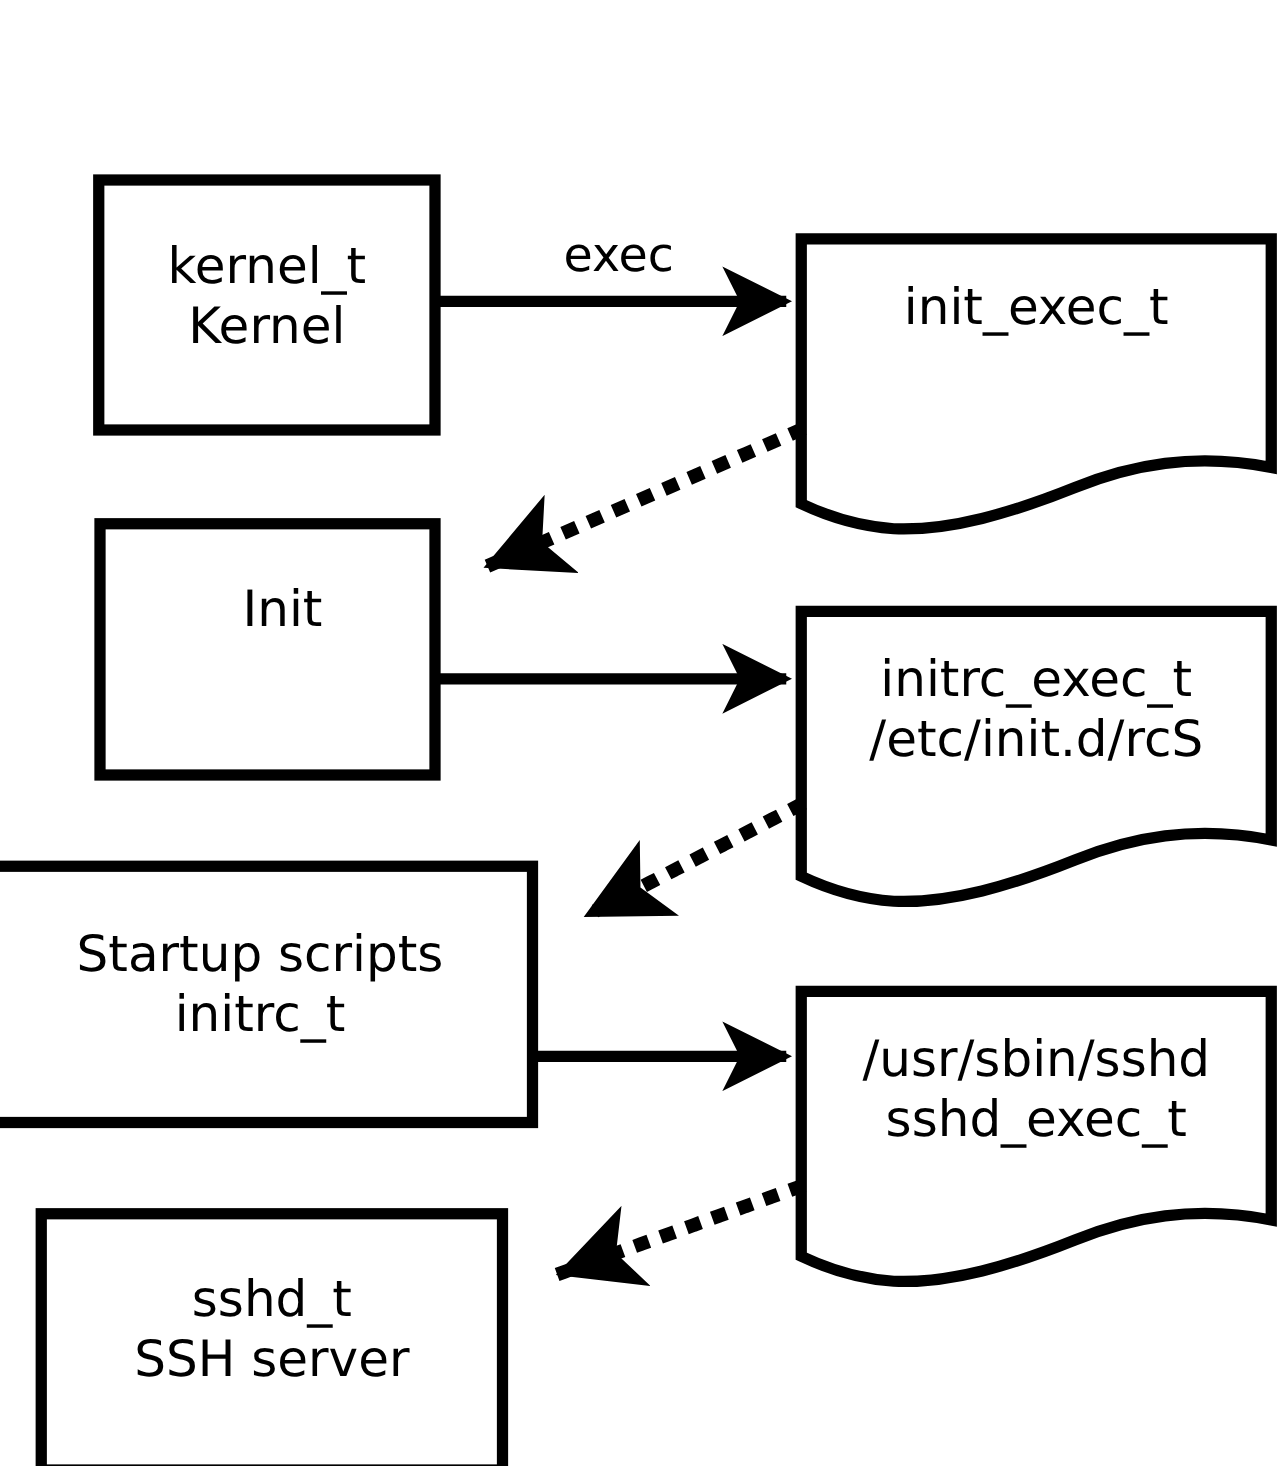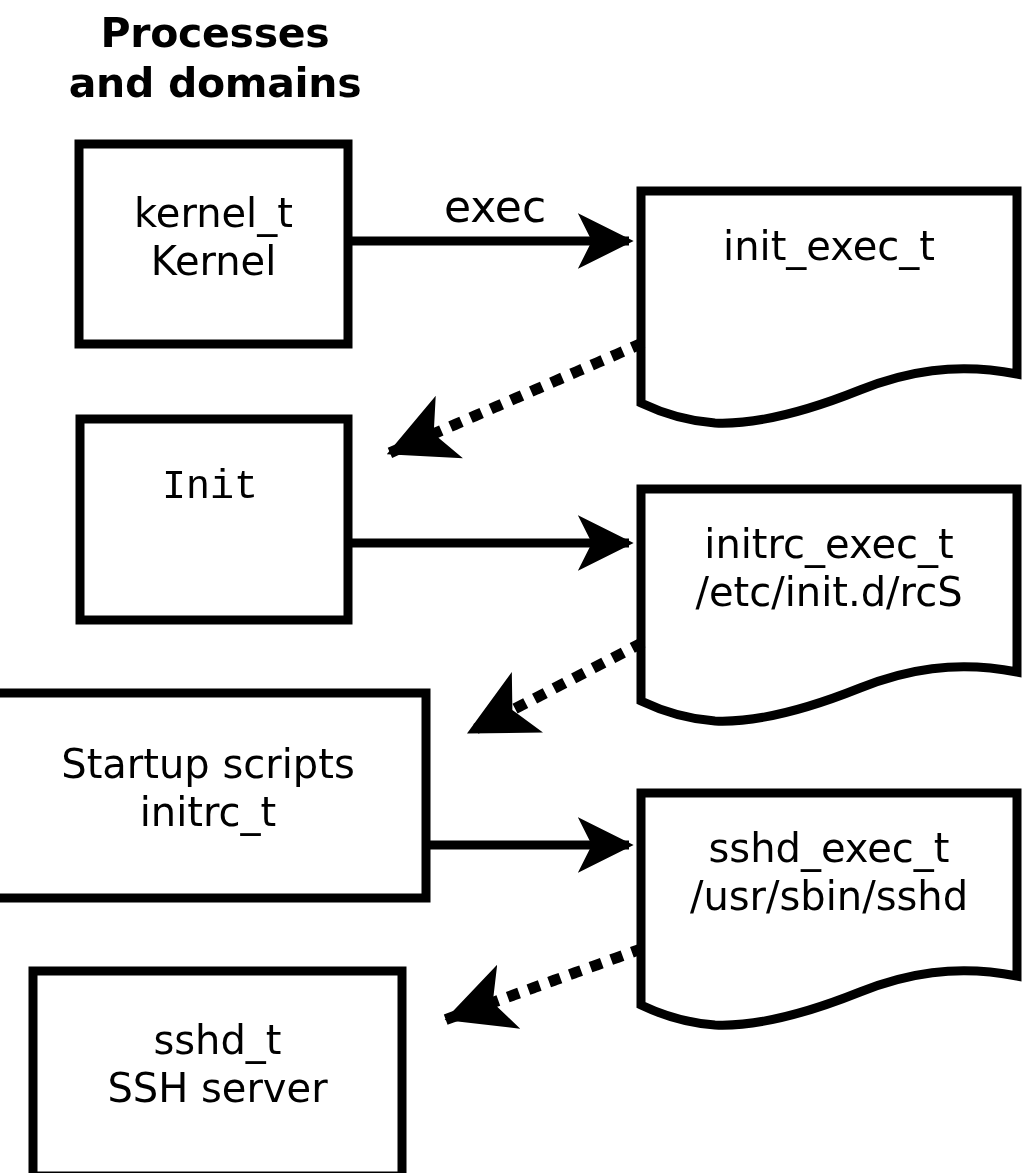--- a/index.html
+++ b/index.html
@@ -38,21 +38,21 @@
     position: absolute;
     text-align: center;
     font-size: 40px;
     line-height: 1.20;
     color: #000000;
     white-space: nowrap;
   }
   .edge-label {
     position: absolute;
     text-align: center;
-    font-size: 44px;
+    font-size: 38px;
     line-height: 1;
     color: #000000;
     white-space: nowrap;
   }
 </style>
 </head>
 <body>
 
 <div id="canvas">
 
@@ -95,32 +95,28 @@
 
     <line x1="426" y1="845" x2="629" y2="845" stroke="#000000" stroke-width="9" marker-end="url(#arrow-solid)"></line>
 
     <line x1="638" y1="345" x2="392" y2="452" stroke="#000000" stroke-width="11" stroke-dasharray="1 21" stroke-linecap="square" marker-end="url(#arrow-dotted)"></line>
 
     <line x1="638" y1="645" x2="472" y2="731" stroke="#000000" stroke-width="11" stroke-dasharray="1 21" stroke-linecap="square" marker-end="url(#arrow-dotted)"></line>
 
     <line x1="638" y1="950" x2="450" y2="1018" stroke="#000000" stroke-width="11" stroke-dasharray="1 21" stroke-linecap="square" marker-end="url(#arrow-dotted)"></line>
   </svg>
 
-  <div class="hdr" id="header-processes">
-    <div>Processes</div>
-    <div>and domains</div>
-  </div>
 
 
   <div class="node-label" style="left:79px; top:189px; width:269px;">
     <div>kernel_t</div>
     <div>Kernel</div>
   </div>
 
-  <div class="node-label" style="left:76px; top:464px; width:268px;font-family:Liberation Mono, monospace;">
+  <div class="node-label" style="left:92px; top:464px; width:268px;">
     <div>Init</div>
   </div>
 
   <div class="node-label" style="left:-10px; top:740px; width:436px;">
     <div>Startup scripts</div>
     <div>initrc_t</div>
   </div>
 
   <div class="node-label" style="left:33px; top:1016px; width:369px;">
     <div>sshd_t</div>
@@ -130,19 +126,19 @@
   <div class="node-label" style="left:641px; top:222px; width:376px;">
     <div>init_exec_t</div>
   </div>
 
   <div class="node-label" style="left:641px; top:520px; width:376px;">
     <div>initrc_exec_t</div>
     <div>/etc/init.d/rcS</div>
   </div>
 
   <div class="node-label" style="left:641px; top:824px; width:376px;">
+    <div>/usr/sbin/sshd</div>
     <div>sshd_exec_t</div>
-    <div>/usr/sbin/sshd</div>
   </div>
 
   <div class="edge-label" style="left:380px; top:185px; width:230px;">exec</div>
 
 </div>
 
 </body></html>

